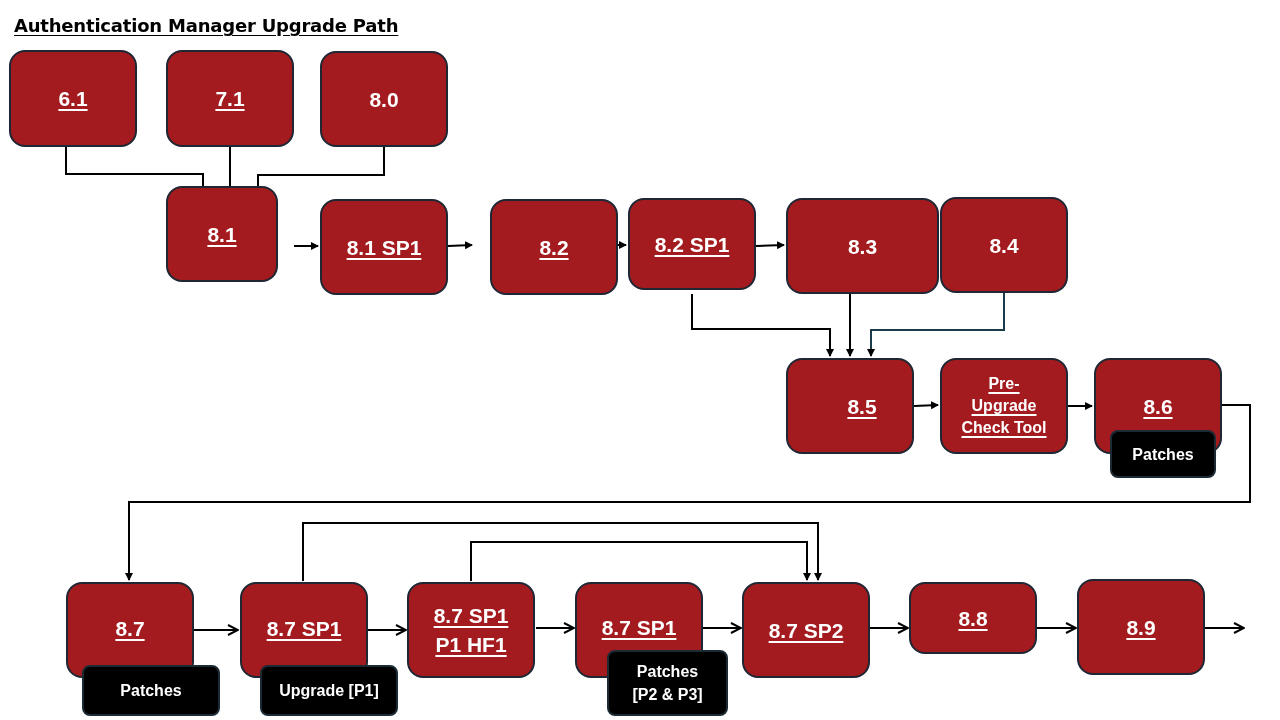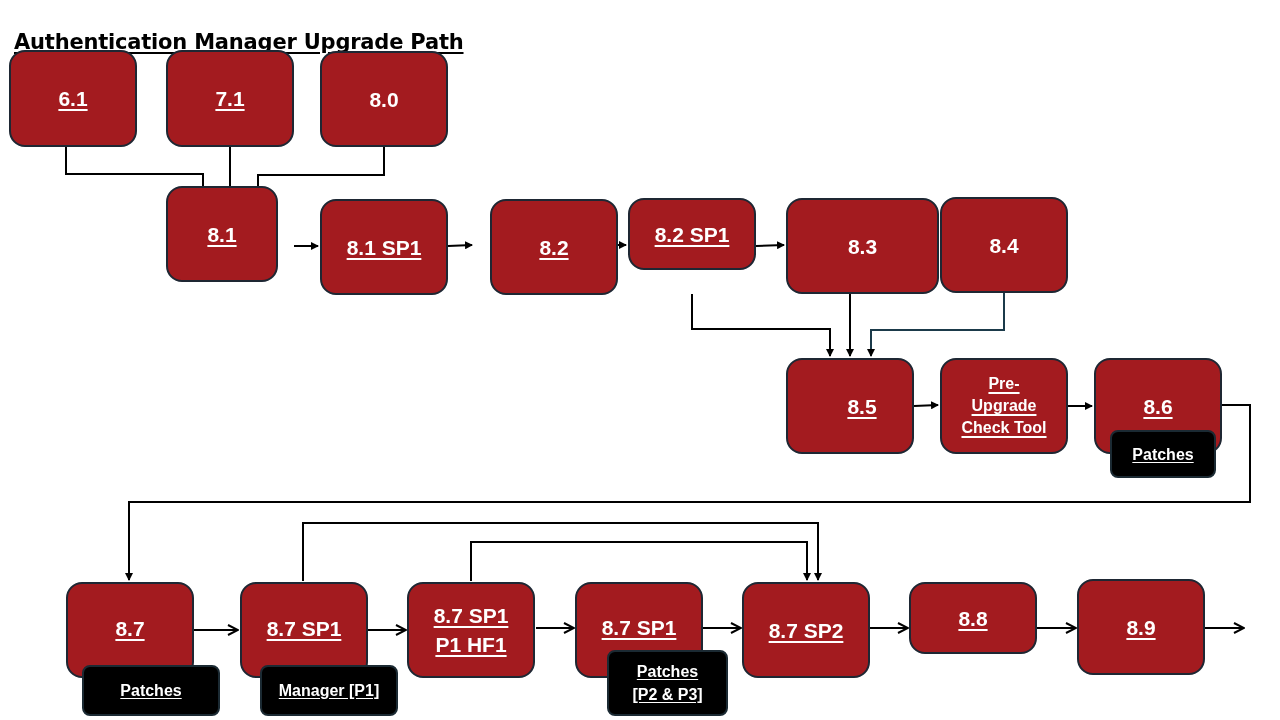--- a/index.html
+++ b/index.html
@@ -1,33 +1,33 @@
 <!DOCTYPE html>
 <html><head>
 <meta charset="utf-8">
 <style>
   html, body { margin:0; padding:0; background:#ffffff; }
   body { width:1280px; height:720px; position:relative; overflow:hidden;
          font-family:"Liberation Sans", "DejaVu Sans", sans-serif; }
-  .title { position:absolute; left:14px; top:30px; font-size:21px; font-weight:bold;
+  .title { position:absolute; left:14px; top:15px; font-size:18px; font-weight:bold;
            color:#000; text-decoration:underline; text-underline-offset:3px;
            font-family:"DejaVu Sans", sans-serif; letter-spacing:-0.2px; }
   svg.wires { position:absolute; left:0; top:0; width:1280px; height:720px; pointer-events:none; }
   .node { position:absolute; width:126px; height:94px; box-sizing:border-box;
           background:#A31B1F; border:2px solid #1E2733; border-radius:16px;
           display:flex; align-items:center; justify-content:center; text-align:right;
           color:#ffffff; font-weight:bold; font-size:21px; line-height:29px;
           cursor:pointer; }
   .node.link span { text-decoration:underline; text-underline-offset:3px; text-decoration-thickness:2px; }
   .node.small { font-size:16px; line-height:22px; }
   .patch { position:absolute; box-sizing:border-box; background:#000000;
            border:2px solid #1B2A33; border-radius:8px; color:#fff; font-weight:bold;
            font-size:16px; line-height:23px; display:flex; align-items:center; justify-content:center;
            text-align:center; cursor:pointer; }
-  .patch span { text-decoration:underline; text-underline-offset:2px;text-align:center; }
+  .patch span { text-underline-offset:2px;text-align:center; }
 </style>
 </head>
 <body>
 
 <div class="title">Authentication Manager Upgrade Path</div>
 
 <svg class="wires" viewBox="0 0 1280 720">
   <defs>
     <marker id="ah" markerWidth="8" markerHeight="8" refX="7" refY="4" orient="auto" markerUnits="userSpaceOnUse">
       <path d="M0,0 L8,4 L0,8 Z" fill="#000"></path>
@@ -81,21 +81,21 @@
 
 <div class="node link" style="left:166px;top:186px;width:112px;height:96px;">
     <span>8.1</span>
   </div>
 <div class="node link" style="left:320px;top:199px;width:128px;height:96px;">
     <span>8.1 SP1</span>
   </div>
 <div class="node link" style="left:474px;top:199px;width:128px;height:96px;margin-left:16px;">
     <span>8.2</span>
   </div>
-<div class="node link" style="left:628px;top:198px;width:128px;height:72px;">
+<div class="node link" style="left:628px;top:198px;width:128px;height:92px;">
     <span>8.2 SP1</span>
   </div>
 <div class="node" style="left:786px;top:198px;width:153px;height:96px;">
     <span>8.3</span>
   </div>
 <div class="node" style="left:940px;top:197px;width:128px;height:96px;">
     <span>8.4</span>
   </div>
 
 <div class="node link" style="left:786px;top:358px;width:128px;height:96px;padding-left:24px;">
@@ -117,21 +117,21 @@
     <span style="margin-top:-4px;">8.7</span>
   </div>
 <div class="patch" style="left:82px;top:665px;width:138px;height:51px;">
     <span>Patches</span>
   </div>
 
 <div class="node link" style="left:240px;top:582px;width:128px;height:96px;">
     <span style="margin-top:-4px;">8.7 SP1</span>
   </div>
 <div class="patch" style="left:260px;top:665px;width:138px;height:51px;">
-    <span>Manager [P1]</span>
+    <span>Upgrade [P1]</span>
   </div>
 
 <div class="node link" style="left:407px;top:582px;width:128px;height:96px;flex-direction:column;">
   <span>8.7 SP1</span>
   <span>P1 HF1</span>
 </div>
 
 <div class="node link" style="left:575px;top:582px;width:128px;height:96px;">
     <span style="margin-top:-6px;">8.7 SP1</span>
   </div>

